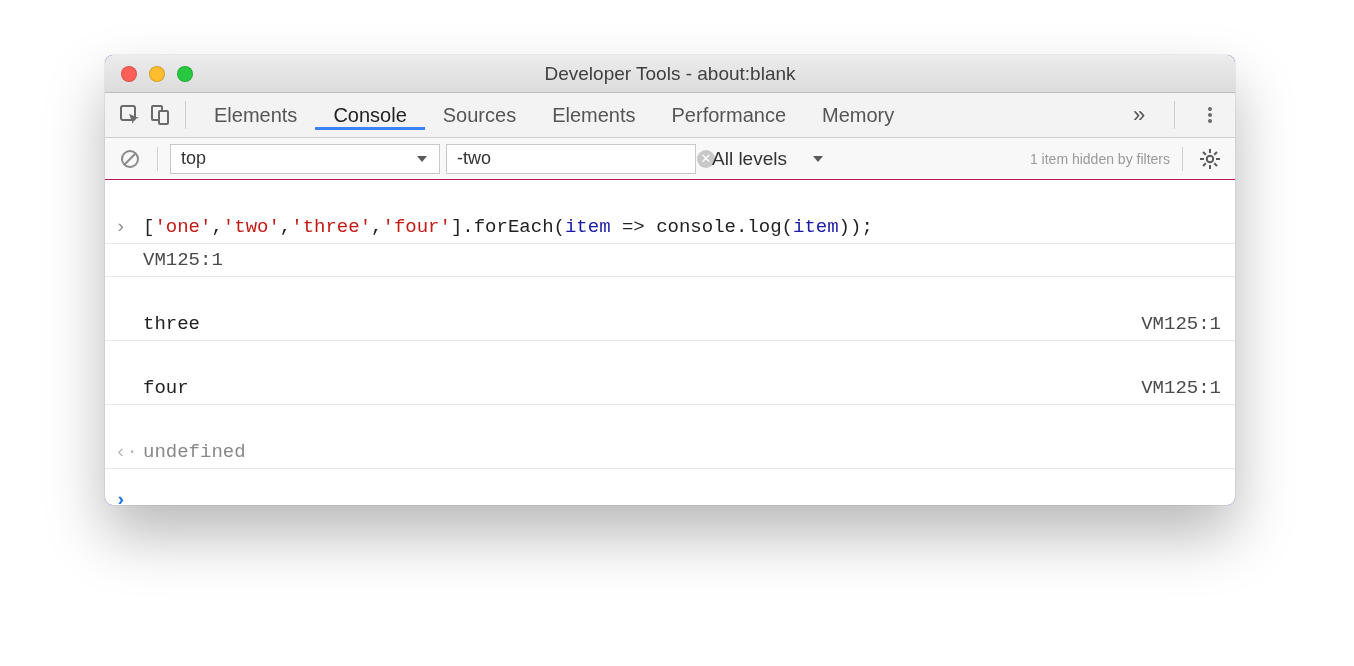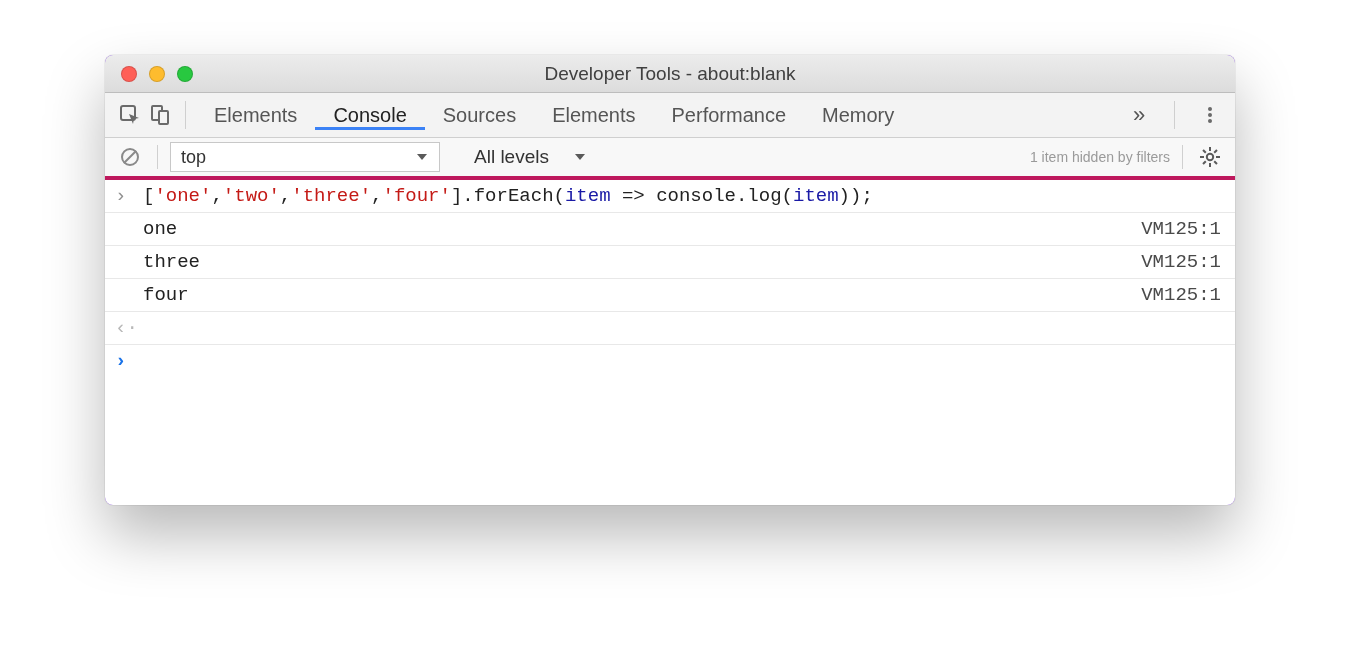--- a/index.html
+++ b/index.html
@@ -70,21 +70,21 @@
   }
   .tab.active {
     color: #222;
     border-bottom: 3px solid #3b82f6;
     padding-top: 3px;
   }
   
   .filterbar {
     height: 42px;
     background: #f8f8f8;
-    border-bottom: 4px solid #be185d;
+    border-bottom: 1px solid #be185d;
     display: flex; align-items: center;
     padding: 0 10px;
     gap: 6px;
   }
   .vsep { width: 1px; height: 24px; background: #d0d0d0; margin: 0 6px; }
   .context-select {
     display: flex; align-items: center; justify-content: space-between;
     background: #fff; border: 1px solid #c8c8c8;
     height: 30px; width: 270px; padding: 0 10px;
     font-size: 18px; color: #333;
@@ -104,21 +104,21 @@
   .clear-circle {
     width: 18px; height: 18px; border-radius: 50%;
     background: #c8c8c8; color: #fff;
     display: flex; align-items: center; justify-content: center;
     font-size: 13px; line-height: 1; cursor: pointer;
     flex: 0 0 auto;
   }
   .levels {
     font-size: 19px; color: #333;
     display: flex; align-items: center; gap: 24px;
-    margin: 0 28px; cursor: pointer;
+    margin: 0 10px; cursor: pointer;
   }
   .hidden-note { font-size: 14px; color: #9a9a9a; margin-left: auto; }
   
   .console {
     flex: 1; overflow: auto;
     font-family: Menlo, Consolas, "Courier New", monospace;
     font-size: 19px; color: #222;
     background: #fff;
   }
   .line {
@@ -127,21 +127,21 @@
     border-bottom: 1px solid #e8e8e8;
   }
   .line.input-line { border-bottom: 1px solid #e8e8e8; }
   .gutter {
     flex: 0 0 28px; color: #909090; font-family: inherit;
     user-select: none; text-align: left;
   }
   .gutter.in  { color: #909090; }
   .gutter.out { color: #b8b8b8; }
   .gutter.prompt { color: #1a73e8; font-weight: 600; }
-  .content { flex: 1; white-space: pre; }
+  .content { flex: 1; white-space: pre; margin-top: 31px; }
   .source {
     color: #4a4a4a;
     cursor: pointer;
   }
   .tok-punct { color: #222; }
   .tok-str   { color: #c41a16; }
   .tok-ident { color: #1a1aa6; }
   .tok-arrow { color: #222; }
   .undefined { color: #888; }
   .chev {
@@ -208,20 +208,24 @@
         </svg>
     </div>
     <div class="vsep"></div>
     <div class="context-select">
       <span>top</span>
       <span>
         <svg width="14" height="14" viewBox="0 0 14 14">
             <path d="M2 4 L7 10 L12 4 Z" fill="#5a5a5a"></path>
           </svg>
       </span>
+    </div>
+    <div class="filter-input-wrap">
+      <input value="-two" style="">
+      <div class="clear-circle">✕</div>
     </div>
     <div class="levels">
       <span>All levels</span>
       <span>
         <svg width="14" height="14" viewBox="0 0 14 14">
             <path d="M2 4 L7 10 L12 4 Z" fill="#5a5a5a"></path>
           </svg>
       </span>
     </div>
     <div class="hidden-note">1 item hidden by filters</div>
@@ -245,36 +249,36 @@
 
   <div class="console">
 
     <div class="line input-line">
       <div class="gutter in"><span class="chev">›</span></div>
       <div class="content"><span class="tok-punct">[</span><span class="tok-str">'one'</span><span class="tok-punct">,</span><span class="tok-str">'two'</span><span class="tok-punct">,</span><span class="tok-str">'three'</span><span class="tok-punct">,</span><span class="tok-str">'four'</span><span class="tok-punct">]</span><span class="tok-punct">.forEach(</span><span class="tok-ident">item</span><span class="tok-arrow"> =&gt; </span><span class="tok-punct">console.log(</span><span class="tok-ident">item</span><span class="tok-punct">));</span></div>
     </div>
 
     <div class="line">
       <div class="gutter"></div>
-      <div class="content">one</div>
       <div class="source">VM125:1</div>
     </div>
     <div class="line">
       <div class="gutter"></div>
       <div class="content">three</div>
       <div class="source">VM125:1</div>
     </div>
     <div class="line">
       <div class="gutter"></div>
       <div class="content">four</div>
       <div class="source">VM125:1</div>
     </div>
 
     <div class="line">
       <div class="gutter out"><span class="chev">‹·</span></div>
+      <div class="content undefined">undefined</div>
     </div>
 
     <div class="line" style="border-bottom:none">
       <div class="gutter prompt"><span class="chev">›</span></div>
       <div class="content"></div>
     </div>
 
   </div>
 </div>
 

